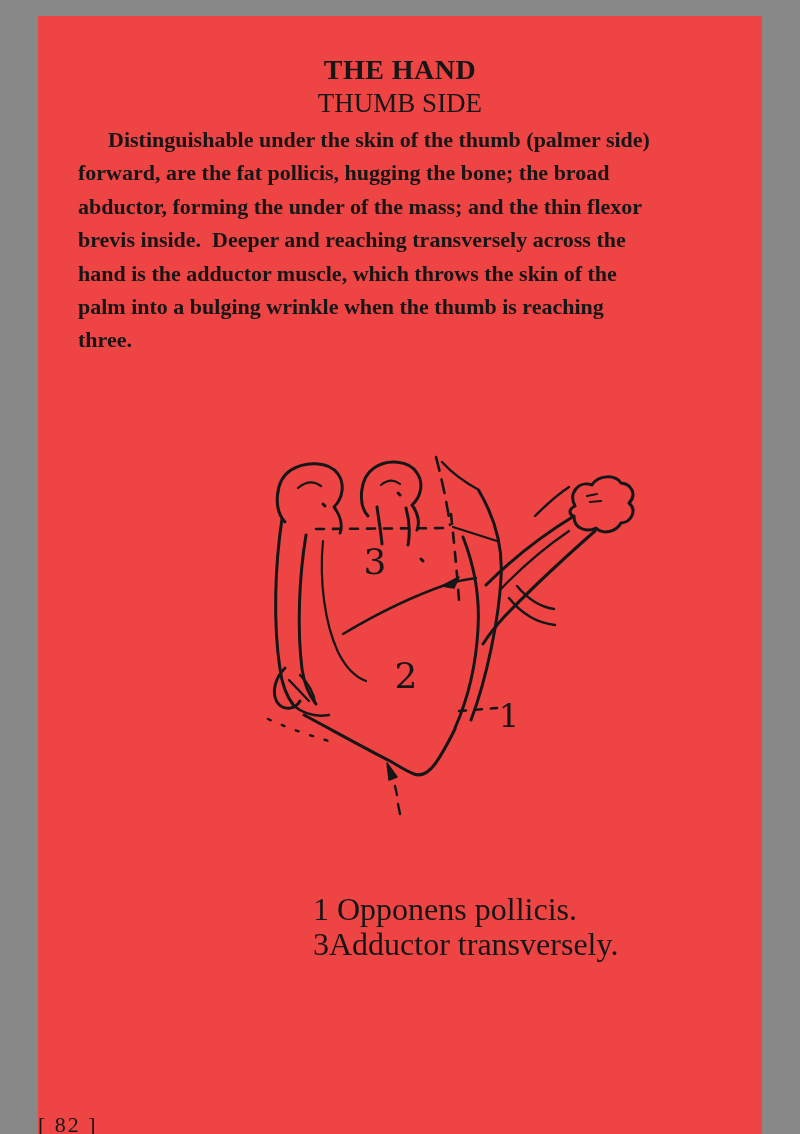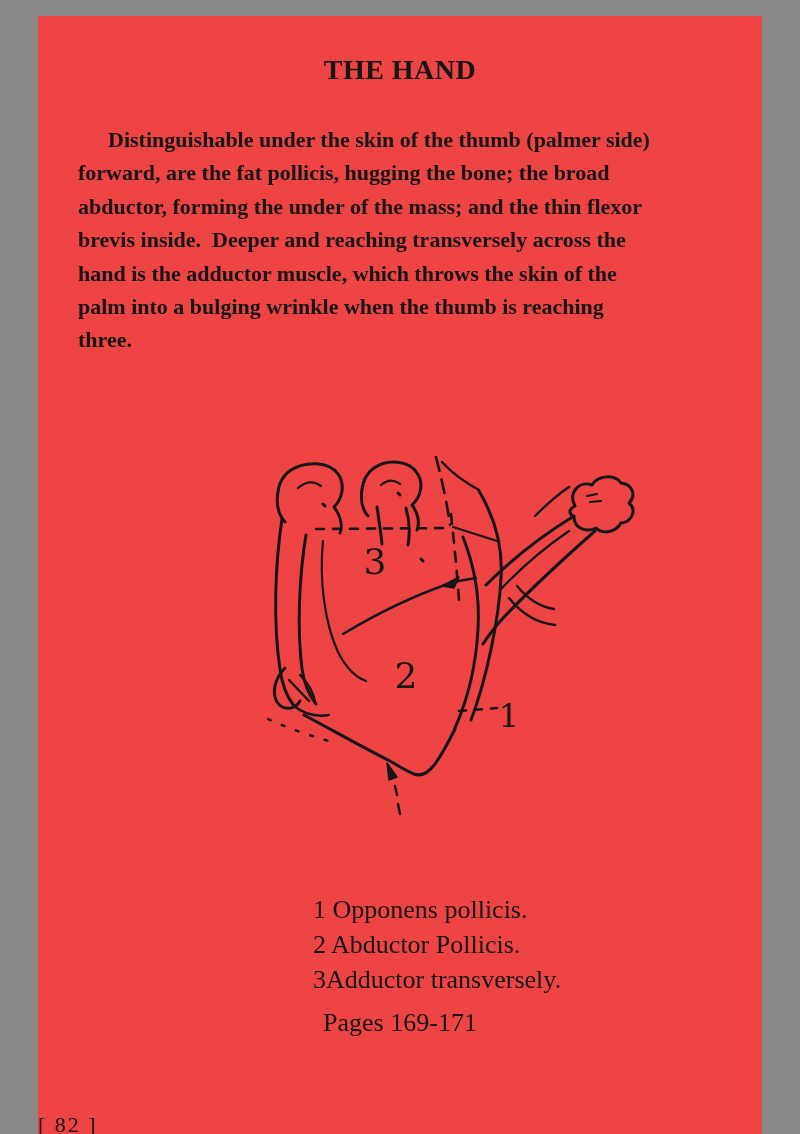--- a/index.html
+++ b/index.html
@@ -29,38 +29,39 @@
   .para .line.indent{text-indent:30px;}
   .figure-wrap{
     position:absolute;top:435px;left:215px;width:395px;height:375px;margin:0;
   }
   .figure-wrap svg{display:block;width:395px;height:375px;}
   .fig-num{
     font-family:"DejaVu Serif","Liberation Serif",serif;
   }
   .legend{
     position:absolute;top:876px;left:275px;
-    font-size:26px;line-height:35px;
+    font-size:32px;line-height:35px;
   }
   .legend .item{white-space:pre;}
   .pages-ref{
     position:absolute;top:992px;left:0;width:100%;
     text-align:center;font-size:26px;
   }
   .folio{
     position:absolute;top:1096px;left:0;width:100%;
     text-align:left;font-size:22px;letter-spacing:2px;
   }
 </style>
 </head>
 <body>
 
 <div class="page">
 
   <h1 class="title">THE HAND</h1>
+  <h2 class="subtitle">THUMB SIDE</h2>
 
   <div class="para">
     <div class="line indent">Distinguishable under the skin of the thumb (palmer side)</div>
     <div class="line">forward, are the fat pollicis, hugging the bone; the broad</div>
     <div class="line">abductor, forming the under of the mass; and the thin flexor</div>
     <div class="line">brevis inside.  Deeper and reaching transversely across the</div>
     <div class="line">hand is the adductor muscle, which throws the skin of the</div>
     <div class="line">palm into a bulging wrinkle when the thumb is reaching</div>
     <div class="line">three.</div>
   </div>
@@ -126,21 +127,19 @@
       <g fill="#161616" class="fig-num">
         <text x="337" y="558" font-size="36" text-anchor="middle">3</text>
         <text x="368" y="672" font-size="36" text-anchor="middle">2</text>
         <text x="471" y="711" font-size="32" text-anchor="middle">1</text>
       </g>
     </svg>
   </figure>
 
   <div class="legend">
     <div class="item">1 Opponens pollicis.</div>
-    <div class="item">2 Abductor Pollicis.</div>
     <div class="item">3Adductor transversely.</div>
   </div>
 
-  <div class="pages-ref">Pages 169-171</div>
 
   <div class="folio">[ 82 ]</div>
 
 </div>
 
 </body></html>

